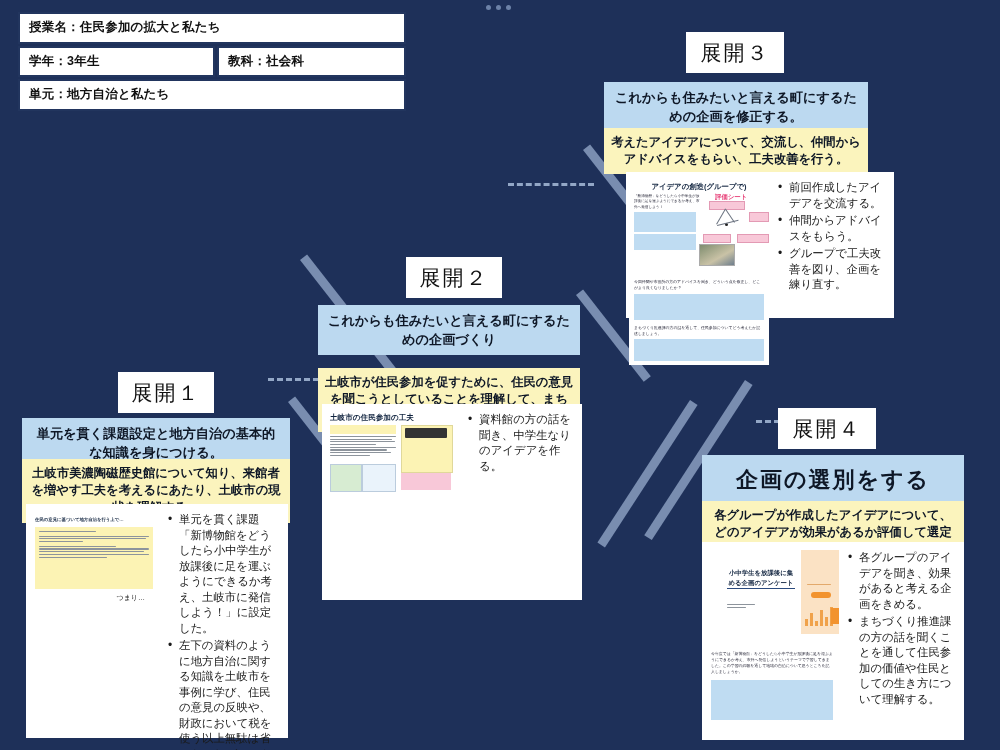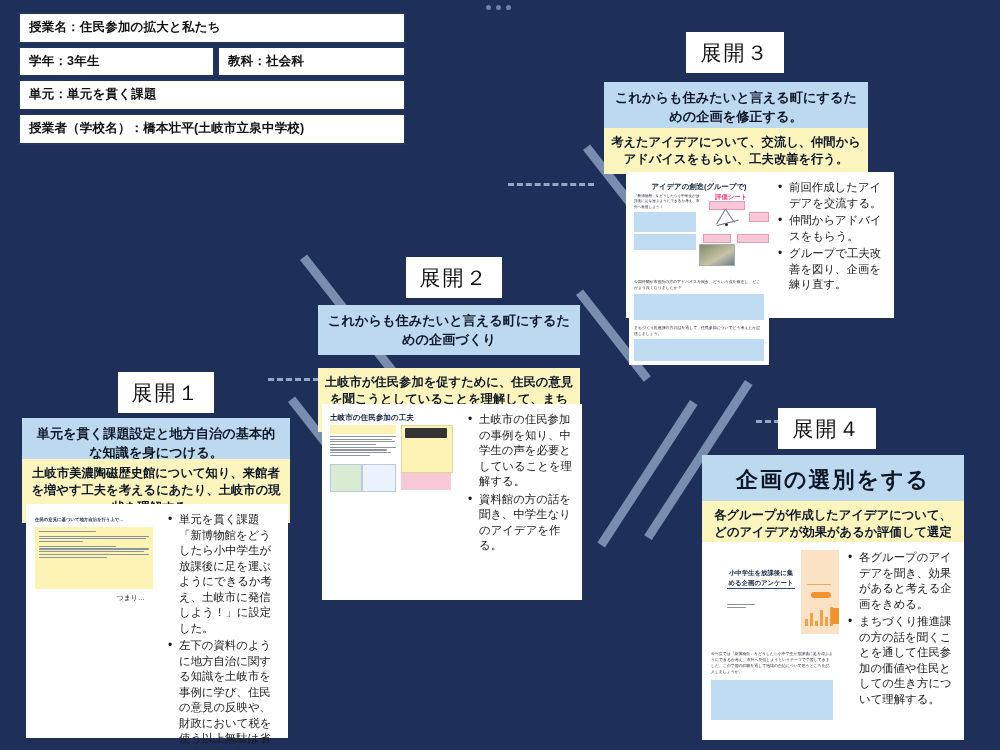--- a/index.html
+++ b/index.html
@@ -139,24 +139,21 @@
 
   <div class="meta">
     <div class="meta-row">
         <div class="meta-cell full">授業名：住民参加の拡大と私たち</div>
       </div>
     <div class="meta-row">
       <div class="meta-cell half-a">学年：3年生</div>
       <div class="meta-cell half-b">教科：社会科</div>
     </div>
     <div class="meta-row">
-        <div class="meta-cell full">単元：単元を貫く課題</div>
-      </div>
-    <div class="meta-row">
-        <div class="meta-cell full">授業者（学校名）：橋本壮平(土岐市立泉中学校)</div>
+        <div class="meta-cell full">単元：地方自治と私たち</div>
       </div>
   </div>
 
   <div class="sec">
     <div class="sec-tab" style="left:686px;top:32px;width:98px;">展開３</div>
     <div class="sec-blue" style="left:604px;top:82px;width:264px;">これからも住みたいと言える町にするための企画を修正する。</div>
     <div class="sec-yellow" style="left:604px;top:128px;width:264px;">考えたアイデアについて、交流し、仲間からアドバイスをもらい、工夫改善を行う。</div>
 
     <div class="sec-panel" style="left:626px;top:172px;width:268px;height:146px;">
       <div class="panel-thumbs" style="width:146px;">
@@ -225,21 +222,20 @@
           <div class="blk greenbox" style="left:5px;top:56px;width:30px;height:26px;border:.5px solid #bcd;"></div>
           <div class="blk" style="left:37px;top:56px;width:32px;height:26px;background:#eaf3fb;border:.5px solid #bcd;"></div>
           <div class="blk yellowbox" style="left:76px;top:17px;width:50px;height:46px;border:.5px solid #e0d89a;"></div>
           <div class="blk" style="left:80px;top:20px;width:42px;height:10px;background:#333;border-radius:1px;"></div>
           <div class="blk pinkbox" style="left:76px;top:65px;width:50px;height:17px;"></div>
         </div>
 
       </div>
       <div class="panel-bullets" style="width:120px;">
         <ul>
-          <li>土岐市の住民参加の事例を知り、中学生の声を必要としていることを理解する。</li>
           <li>資料館の方の話を聞き、中学生なりのアイデアを作る。</li>
         </ul>
       </div>
     </div>
   </div>
 
   <div class="sec">
     <div class="sec-tab" style="left:118px;top:372px;width:96px;">展開１</div>
     <div class="sec-blue" style="left:22px;top:418px;width:268px;">単元を貫く課題設定と地方自治の基本的な知識を身につける。</div>
     <div class="sec-yellow" style="left:22px;top:459px;width:268px;">土岐市美濃陶磁歴史館について知り、来館者を増やす工夫を考えるにあたり、土岐市の現状を理解する。</div>

